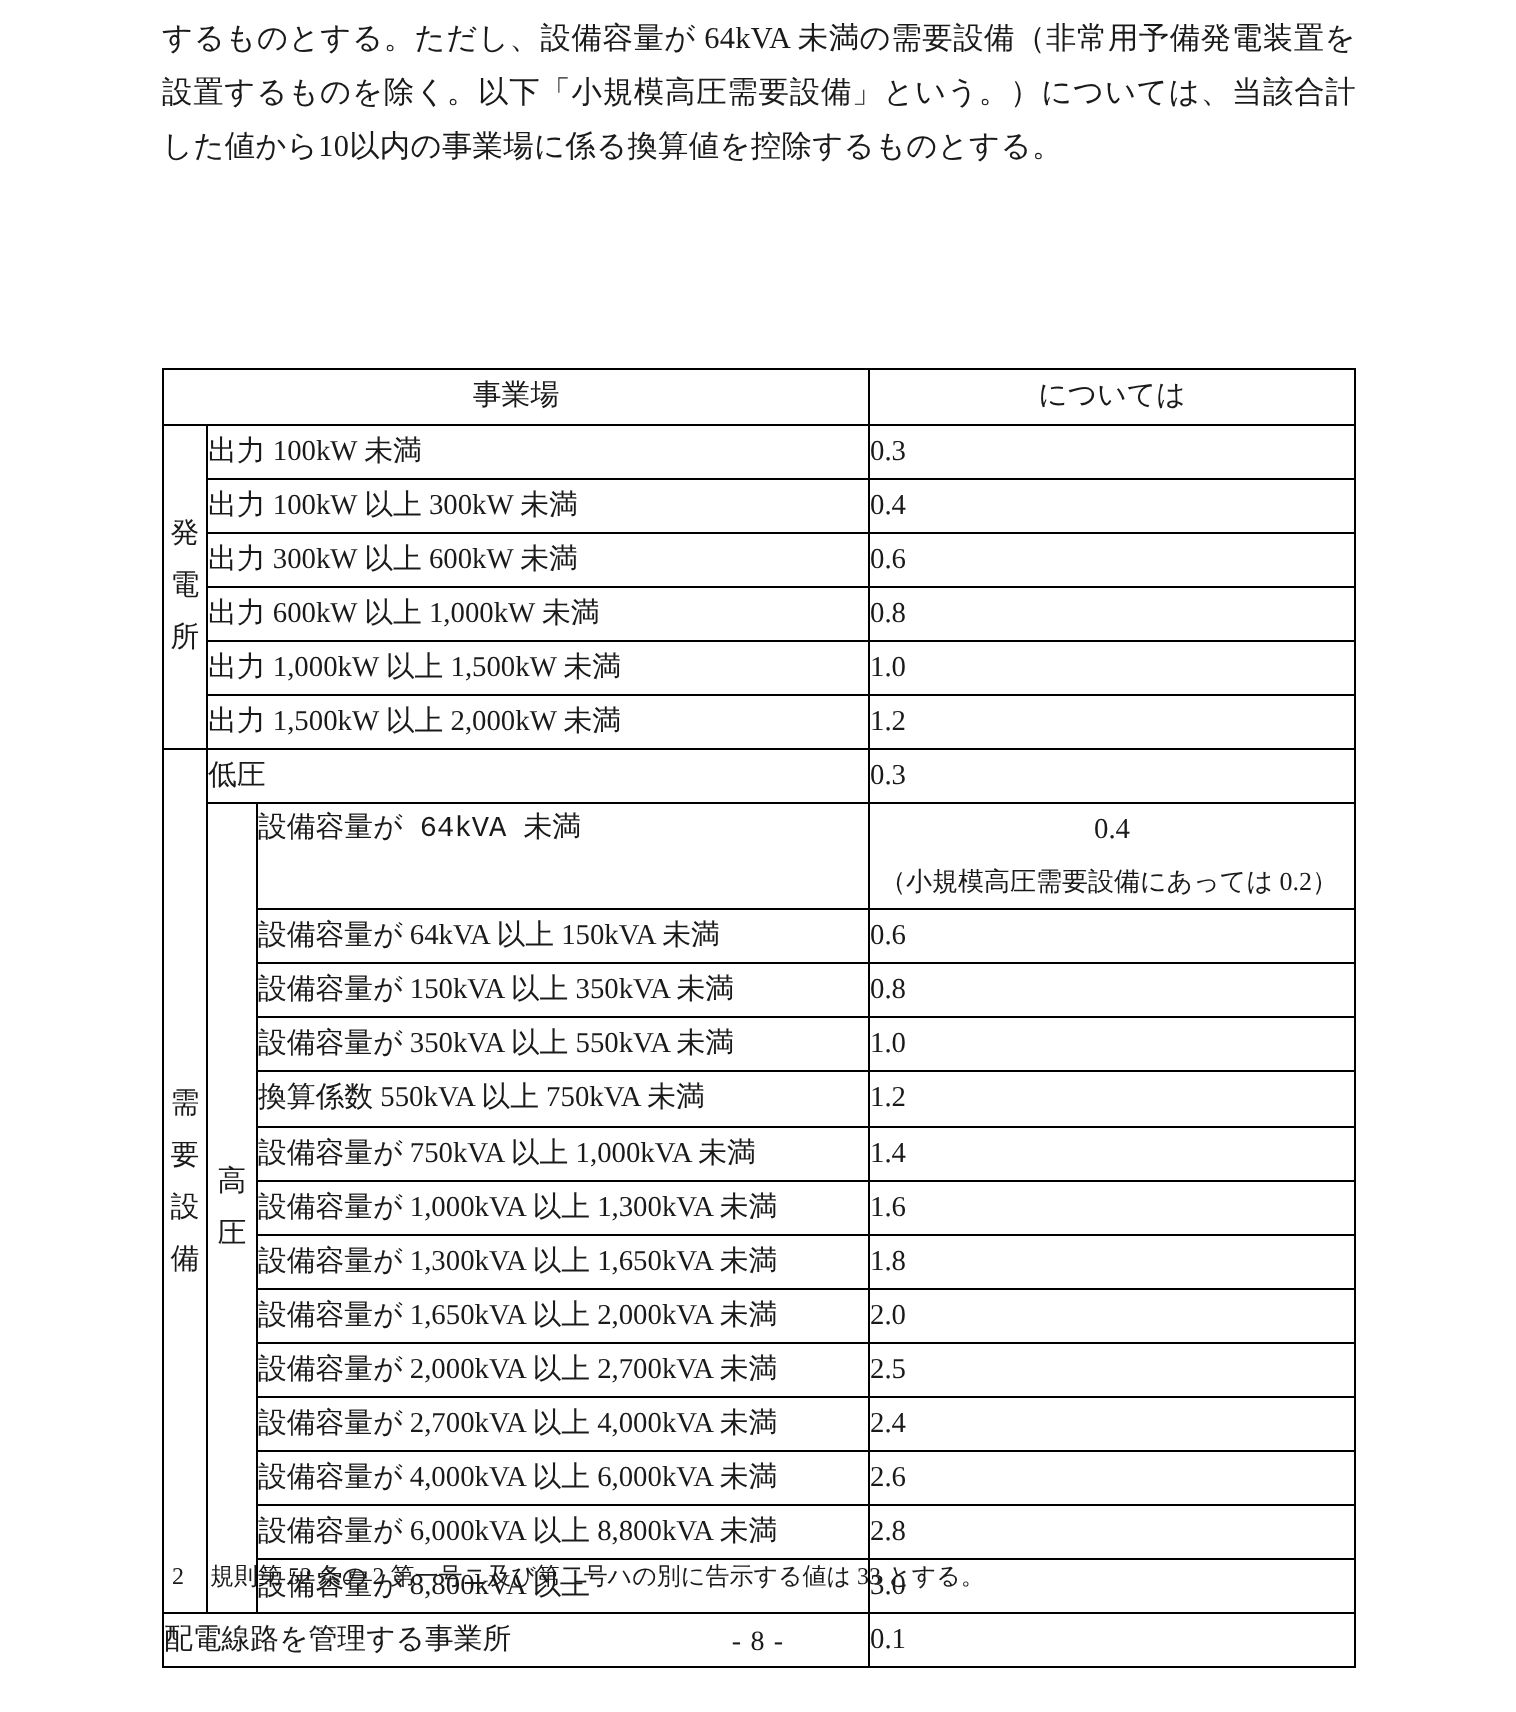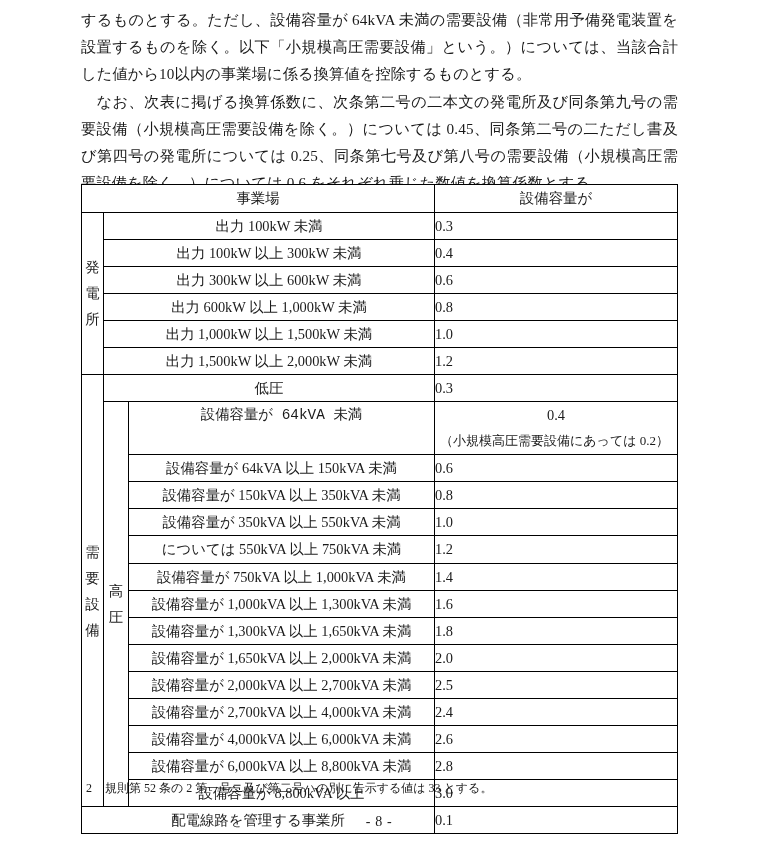--- a/index.html
+++ b/index.html
@@ -75,21 +75,21 @@
     width: 25px;
     text-align: center;
     vertical-align: top;
     padding-top: 2px;
     line-height: 26.1px;
     font-size: 14.4px;
     white-space: nowrap;
   }
   td.vlabel2 span { display: block; }
   td.item {
-    text-align: center;
+    text-align: left;
     padding-left: 7px;
     height: 26.1px;
     line-height: 26.1px;
     white-space: nowrap;
     overflow: hidden;
   }
   td.coef {
     width: 243px;
     text-align: left;
     height: 26.1px;
@@ -148,35 +148,34 @@
     letter-spacing: 0.6px;
   }
 </style>
 </head>
 <body>
 
 <div class="page">
 
   <div class="body-block">
     <p class="para">するものとする。ただし、設備容量が 64kVA 未満の需要設備（非常用予備発電装置を設置するものを除く。以下「小規模高圧需要設備」という。）については、当該合計した値から10以内の事業場に係る換算値を控除するものとする。</p>
-    <p class="para indent">なお、次表に掲げる換算係数に、次条第二号の二本文の発電所及び同条第九号の需要設備（小規模高圧需要設備を除く。）については 0.45、同条第二号の二ただし書及び第四号の発電所については 0.25、同条第七号及び第八号の需要設備（小規模高圧需要設備を除く。）については 0.6 をそれぞれ乗じた数値を換算係数とする。</p>
   </div>
 
   <div class="table-wrap">
     <table class="conv">
       <colgroup>
         <col style="width:22px">
         <col style="width:25px">
         <col>
         <col style="width:243px">
       </colgroup>
       <tbody id="table-body">
         <tr>
           <th class="head" colspan="3">事業場</th>
-          <th class="head">設備容量が</th>
+          <th class="head">については</th>
         </tr>
       <tr>
             <td class="vlabel" rowspan="6">
               <span>発</span>
               <span>電</span>
               <span>所</span>
             </td>
             <td class="item" colspan="2">出力 100kW 未満</td>
             <td class="coef">0.3</td>
           </tr>
@@ -227,21 +226,21 @@
           </tr>
           <tr>
             <td class="item">設備容量が 150kVA 以上 350kVA 未満</td>
             <td class="coef">0.8</td>
           </tr>
           <tr>
             <td class="item">設備容量が 350kVA 以上 550kVA 未満</td>
             <td class="coef">1.0</td>
           </tr>
           <tr>
-            <td class="item">については 550kVA 以上 750kVA 未満</td>
+            <td class="item">換算係数 550kVA 以上 750kVA 未満</td>
             <td class="coef">1.2</td>
           </tr>
           <tr>
             <td class="item">設備容量が 750kVA 以上 1,000kVA 未満</td>
             <td class="coef">1.4</td>
           </tr>
           <tr>
             <td class="item">設備容量が 1,000kVA 以上 1,300kVA 未満</td>
             <td class="coef">1.6</td>
           </tr>

